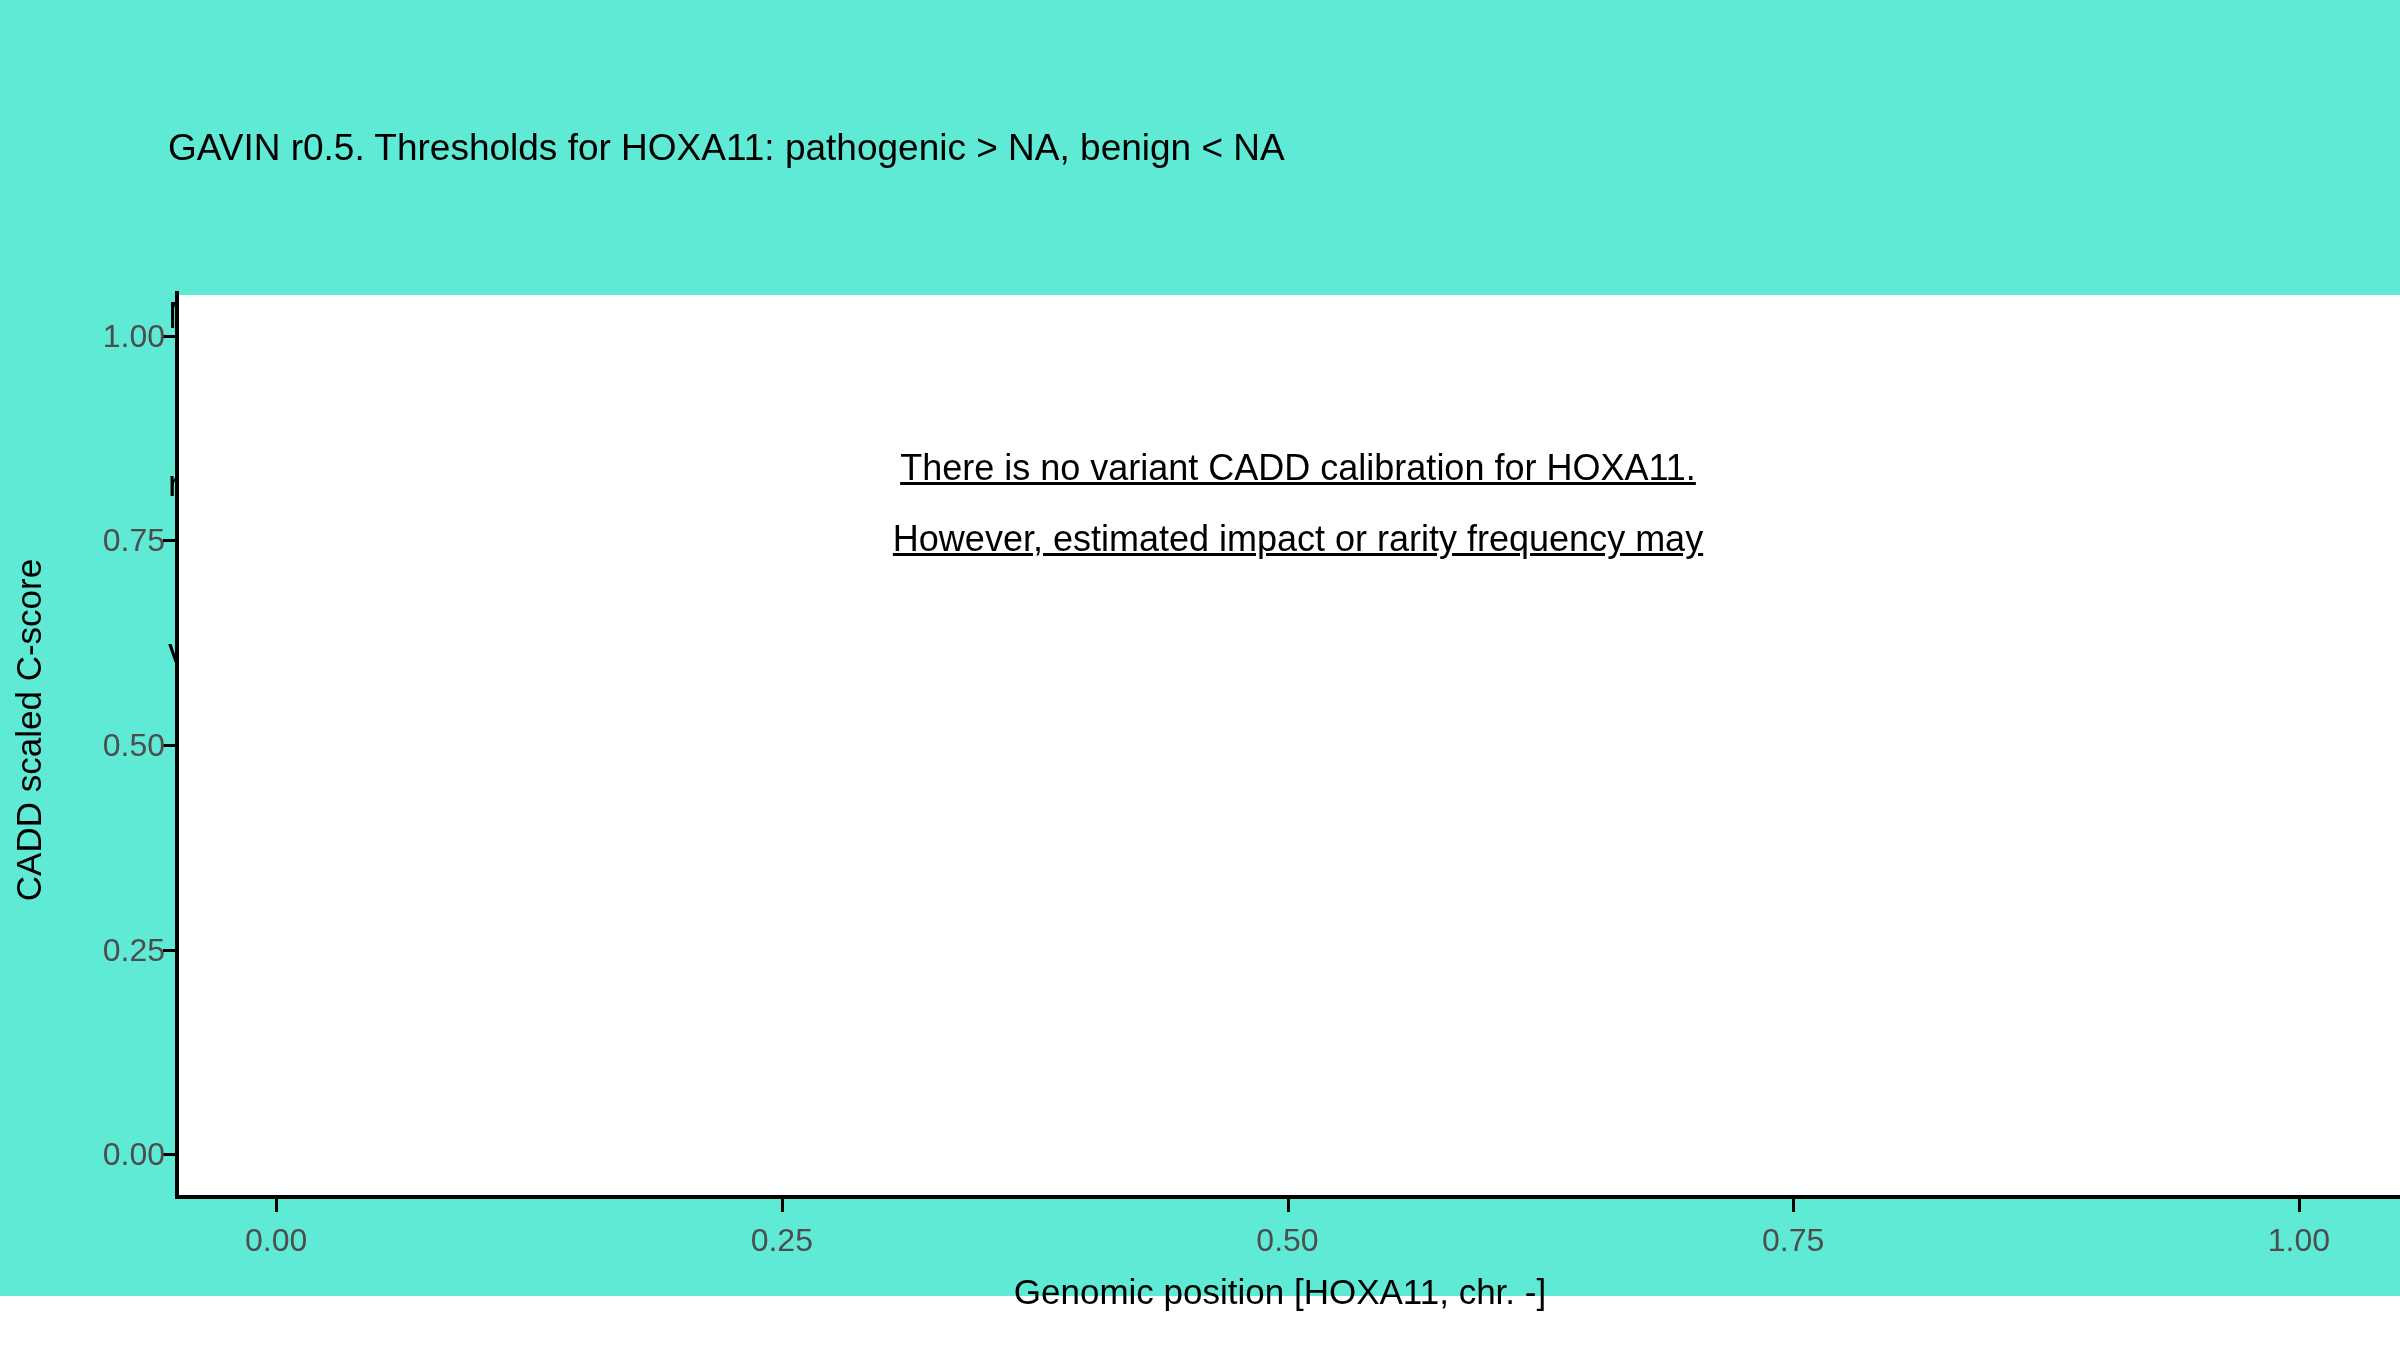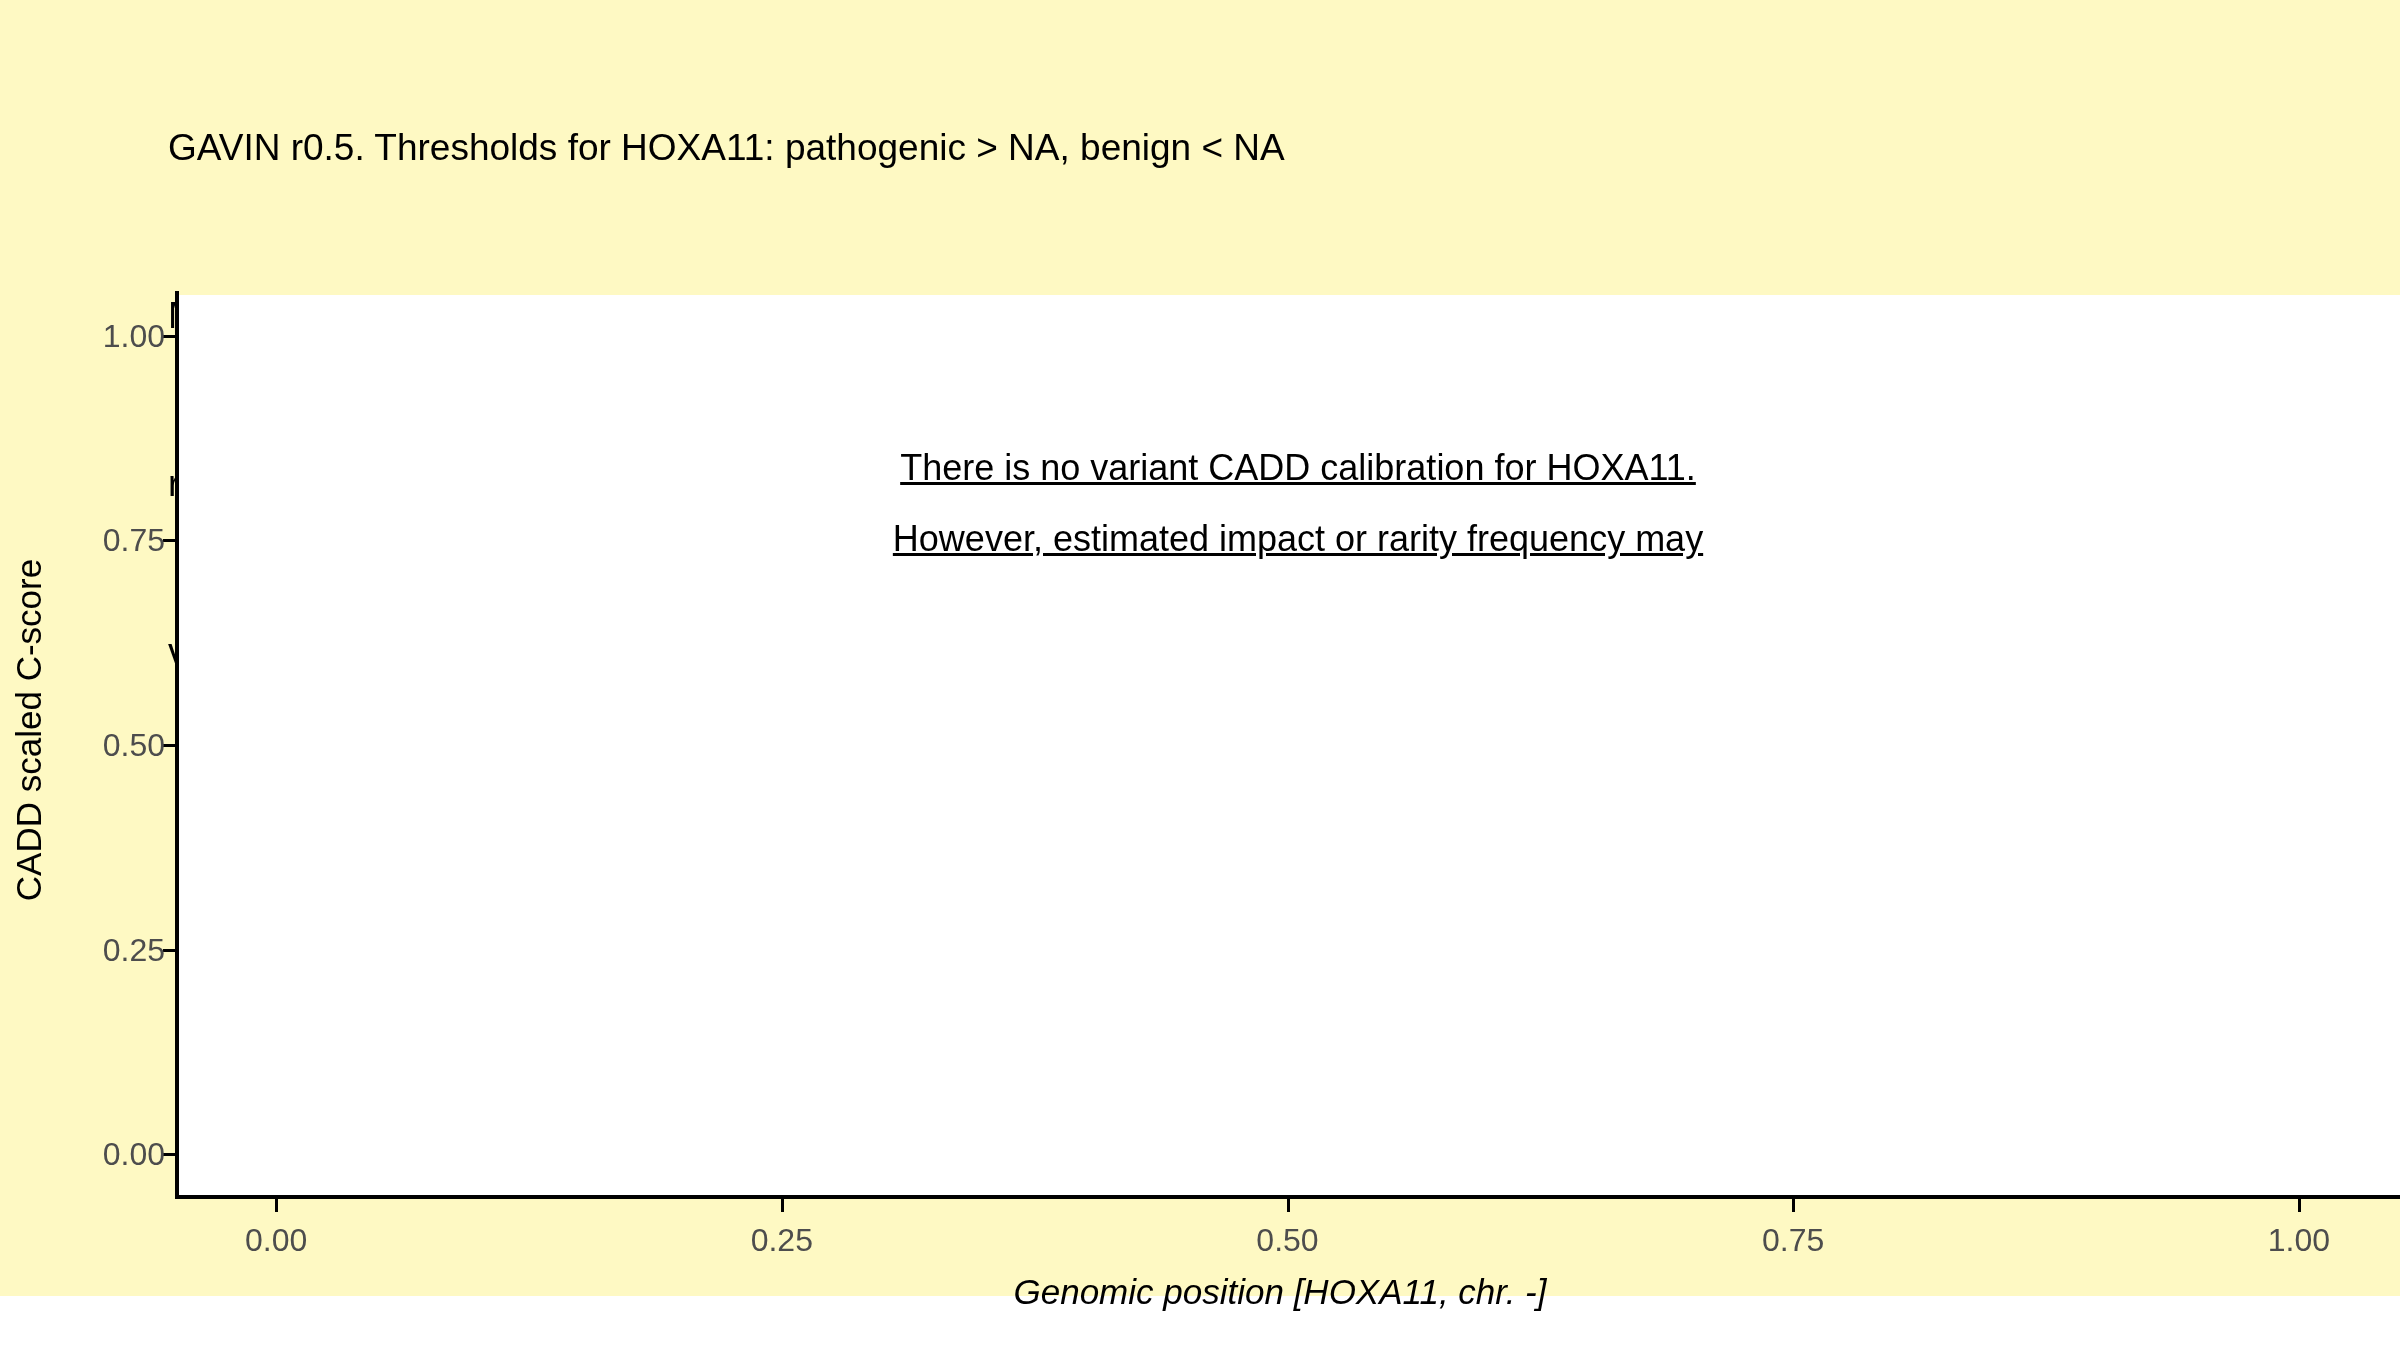--- a/index.html
+++ b/index.html
@@ -12,21 +12,21 @@
     height: 1350px;
     font-family: "Liberation Sans", "DejaVu Sans", sans-serif;
     color: #000000;
     overflow: hidden;
   }
 
   #plot-root {
     position: relative;
     width: 2400px;
     height: 1296px;
-    background: #fef9c3;
+    background: #5eead4;
   }
 
   
   .plot-title {
     position: absolute;
     left: 168px;
     top: 8px;
     width: 2000px;
     font-size: 37px;
     line-height: 56px;
@@ -60,21 +60,20 @@
   }
 
   .x-axis-title {
     position: absolute;
     left: 170px;
     top: 1272px;
     width: 2220px;
     text-align: center;
     font-size: 35px;
     color: #000000;
-    font-style: italic;
   }
 
   
   #panel {
     position: absolute;
     left: 175px;
     top: 295px;
     width: 2225px;
     height: 900px;
     background: #ffffff;

